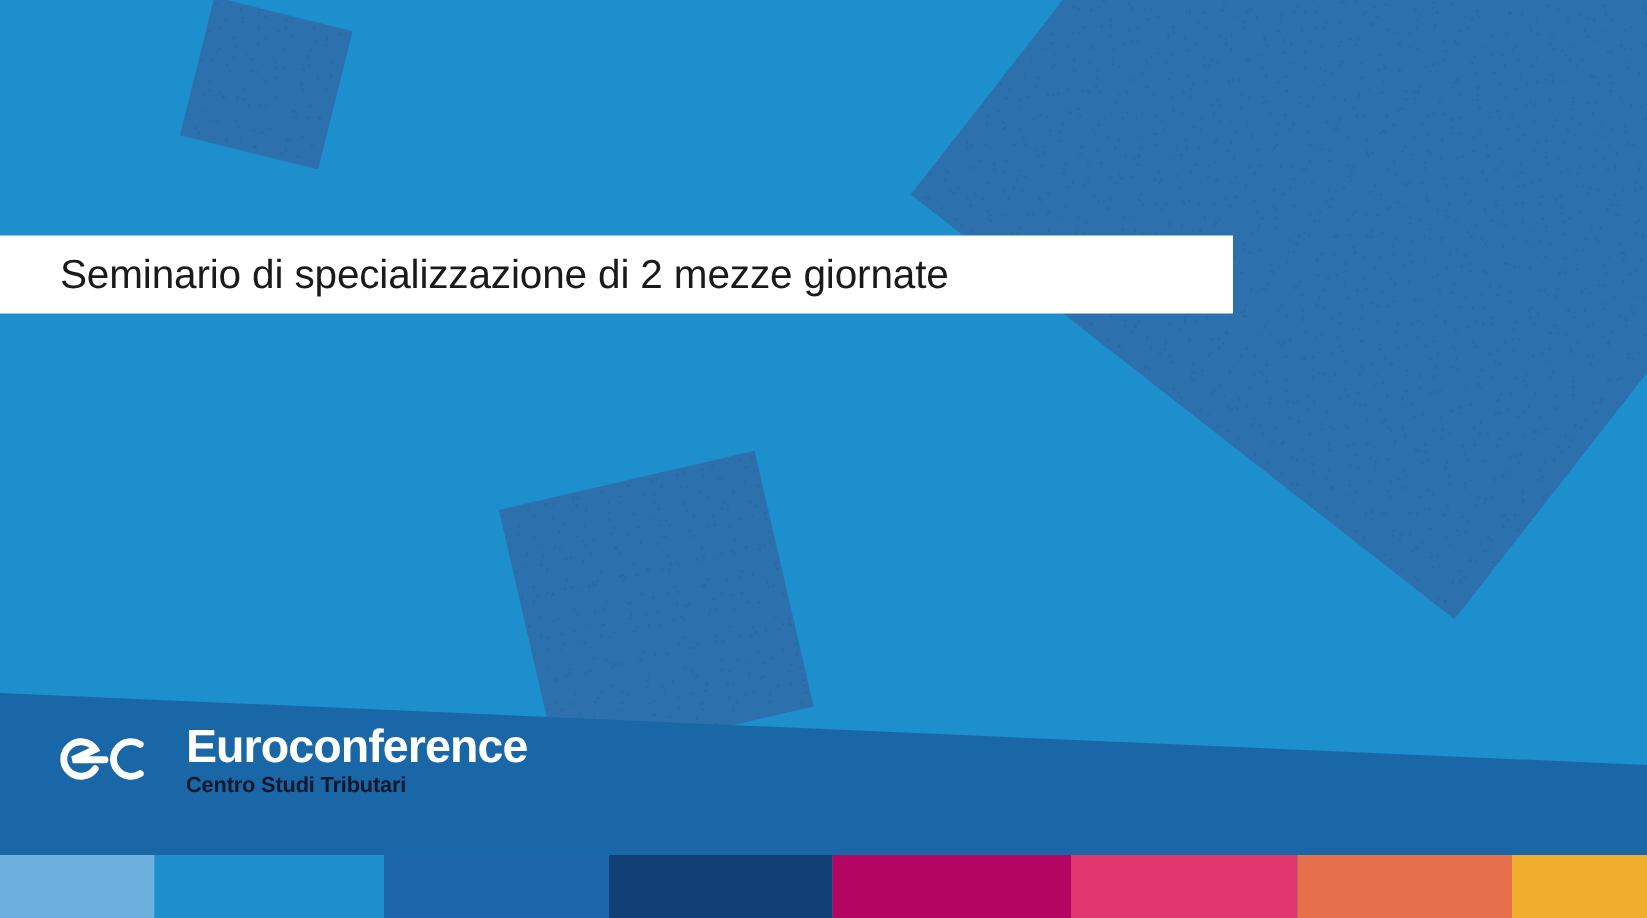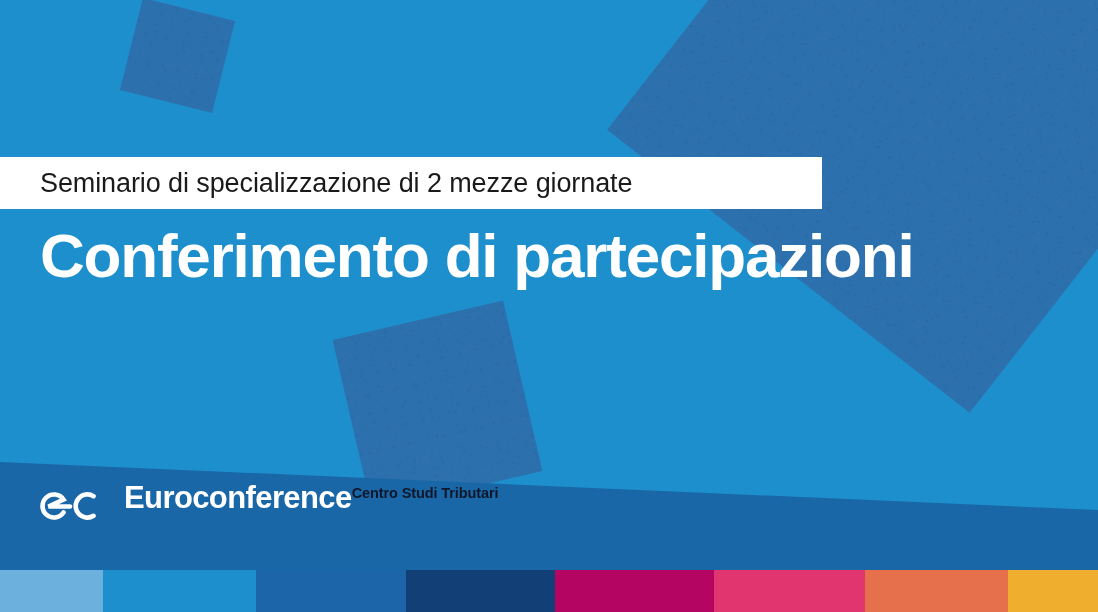--- a/index.html
+++ b/index.html
@@ -94,21 +94,21 @@
   }
 
   
   #logo {
     position:absolute;
     left:40px; top:482px;
     display:flex;
     align-items:flex-start;
   }
   #logo-mark { margin-right:12px; margin-top:2px; }
-  #logo-words { display:flex; }
+  #logo-words { display:flex; flex-direction:column; }
   #logo-name {
     font-size:31px;
     font-weight:700;
     color:#ffffff;
     letter-spacing:-0.6px;
     line-height:1.0;
   }
   #logo-tagline {
     font-size:14.5px;
     font-weight:700;
@@ -141,21 +141,20 @@
   </div>
 
   <div class="deco-square" id="sq-middle" style="background: rgb(46, 111, 171);">
     <div class="grain"></div>
   </div>
 
   <div id="kicker-box">
     <span id="kicker-text">Seminario di specializzazione di 2 mezze giornate</span>
   </div>
 
-  <h1 id="headline">Conferimento di partecipazioni</h1>
 
   <div id="lower-band" style="background: rgb(26, 103, 168);"></div>
 
   <div id="logo">
     <span id="logo-mark">
       <svg width="72" height="44" viewBox="0 0 72 44" aria-hidden="true">
         <path d="M23.5 28.5 A 11.5 11.5 0 1 1 23.5 15.5 L 8.5 22.5 L 30 22.5" fill="none" stroke="#ffffff" stroke-width="4.6" stroke-linecap="round"></path>
         <path d="M53.5 12.2 A 11.6 11.6 0 1 0 53.5 31.8" fill="none" stroke="#ffffff" stroke-width="4.6" stroke-linecap="round"></path>
       </svg>
     </span>

